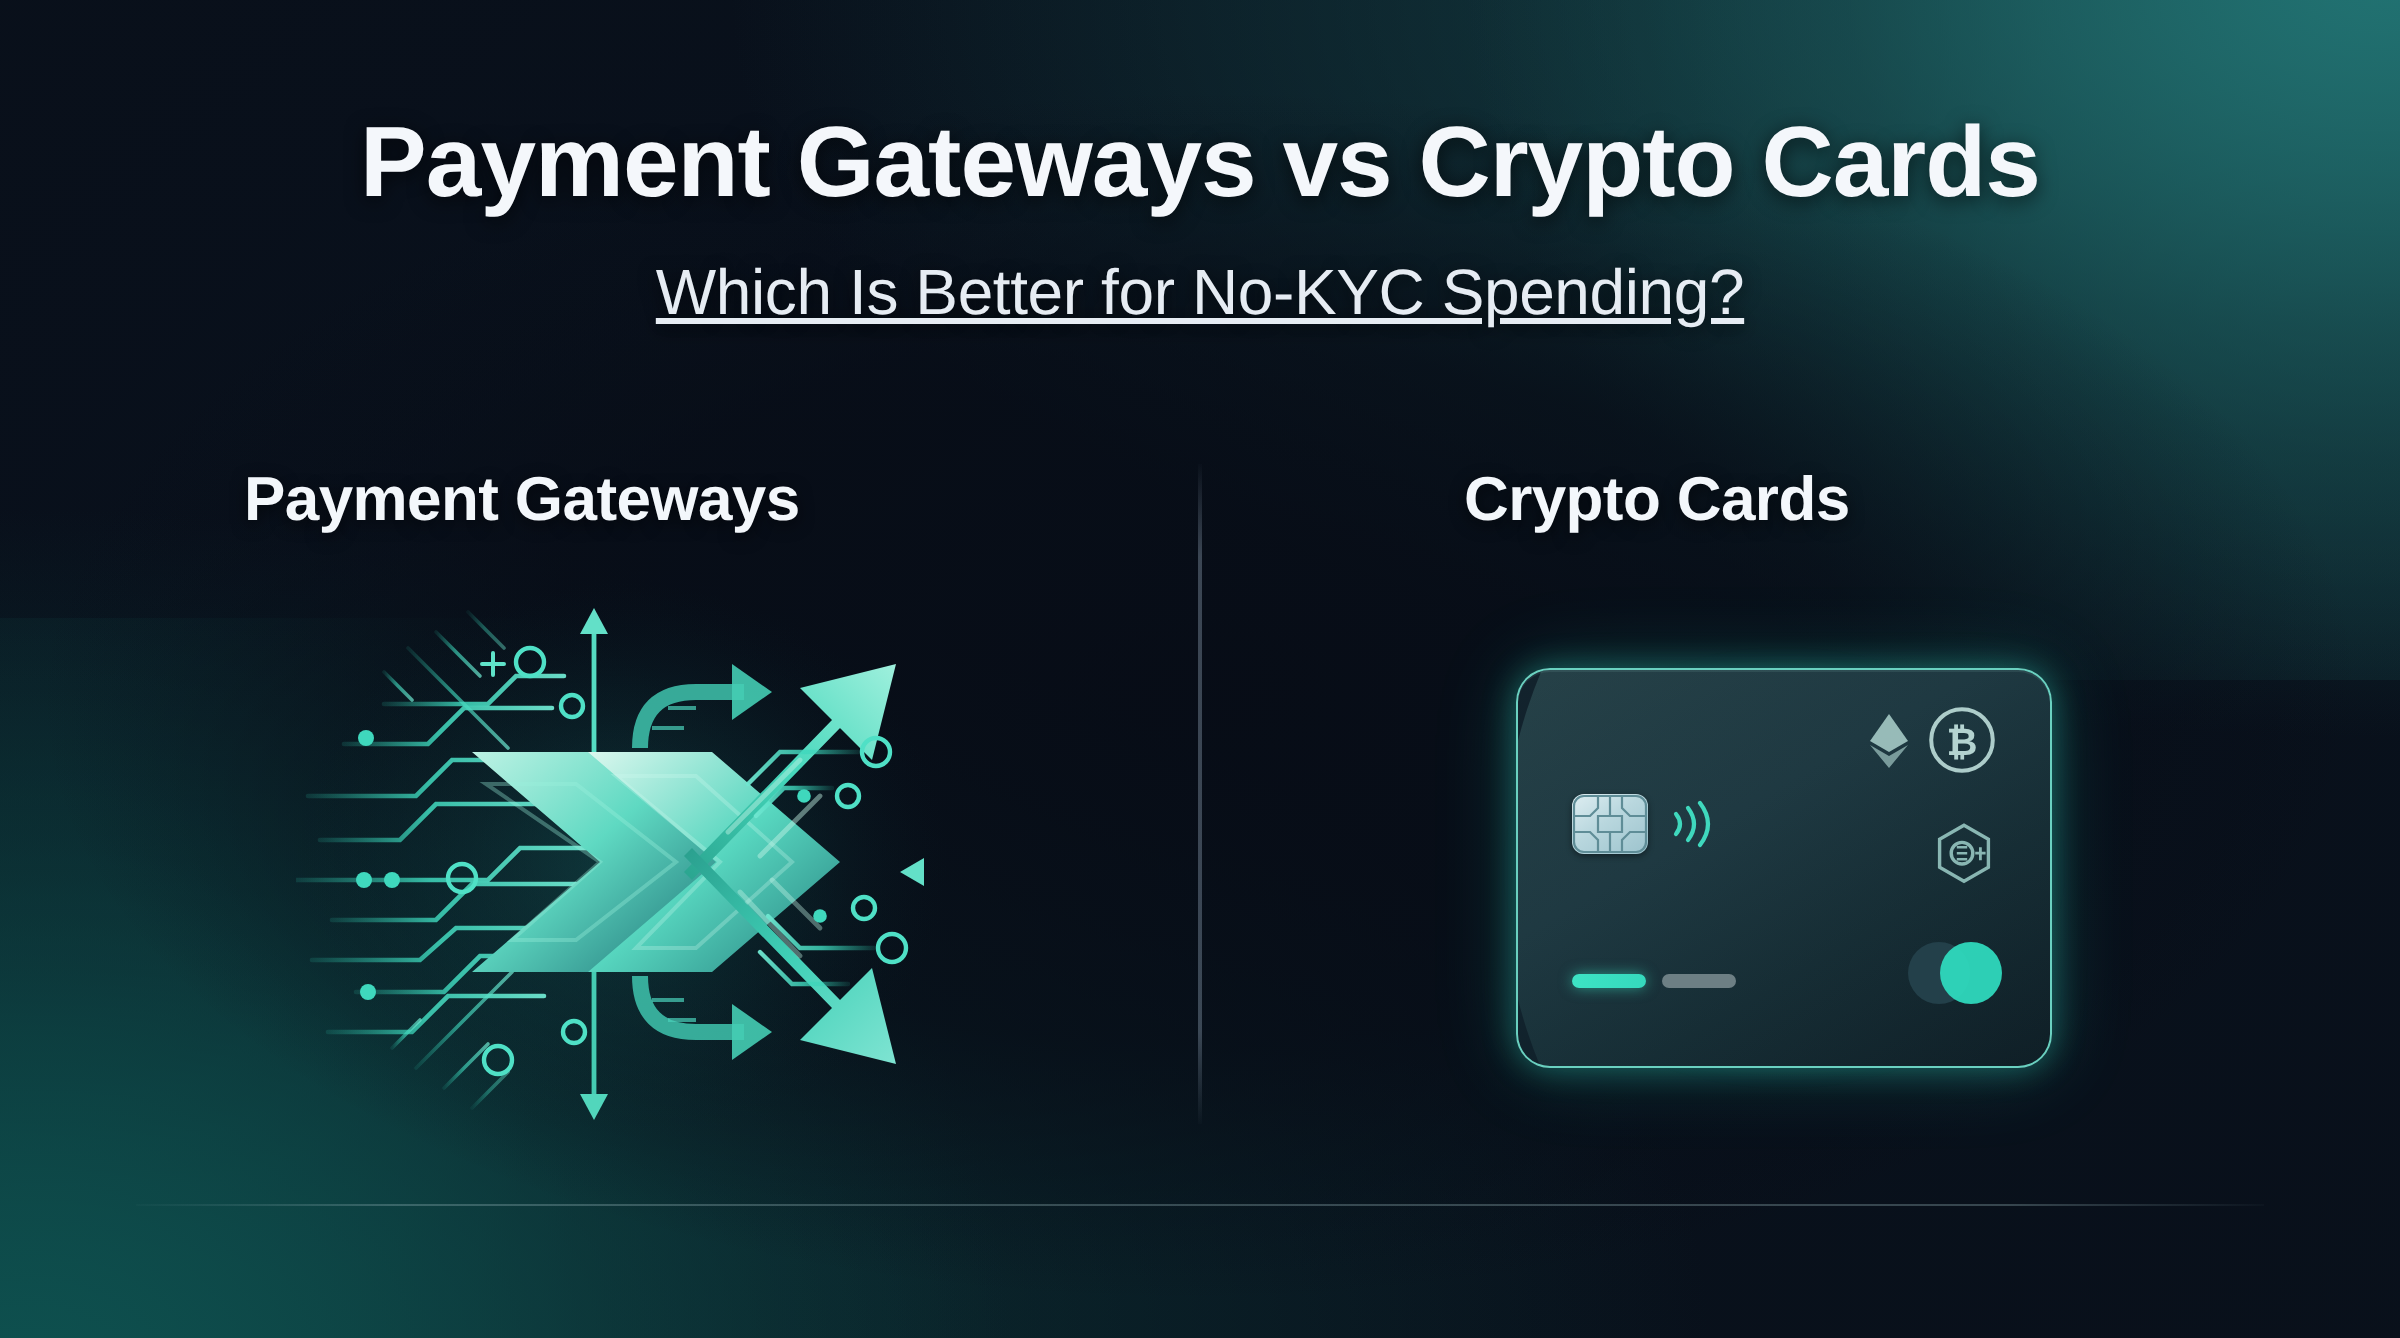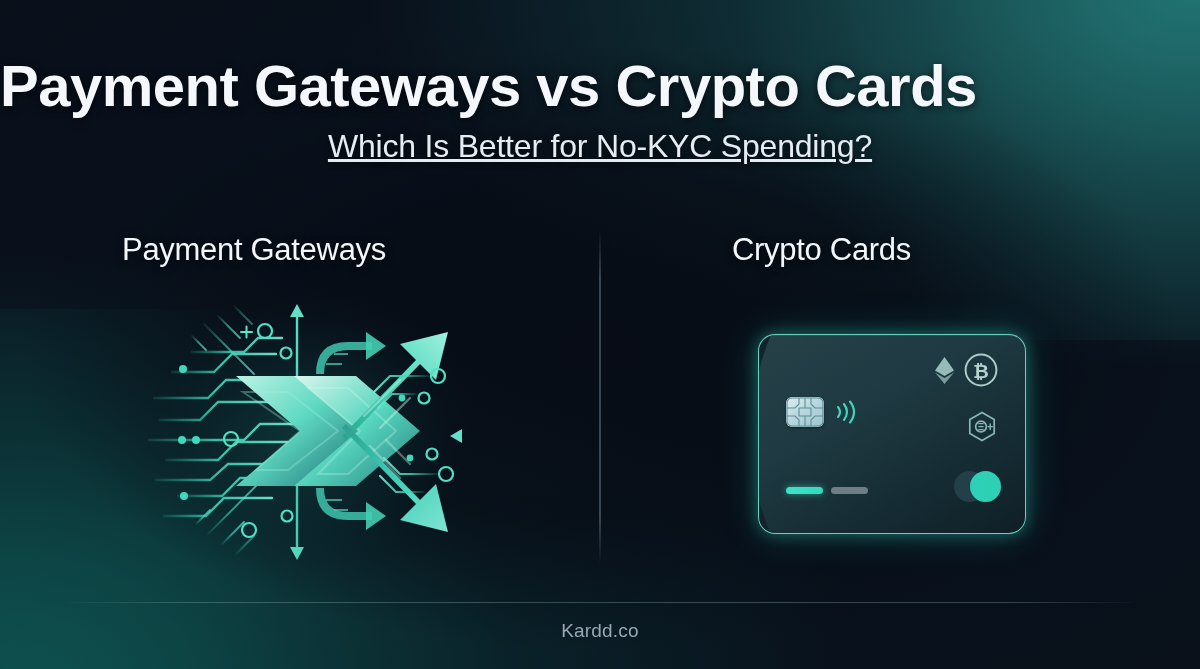--- a/index.html
+++ b/index.html
@@ -31,22 +31,22 @@
     pointer-events:none;
   }
   .corner-bl {
     position:absolute; bottom:-200px; left:-220px; width:760px; height:560px;
     background:radial-gradient(circle at 32% 72%, rgba(14,82,80,0.9) 0%, rgba(13,63,64,0.45) 44%, rgba(13,63,64,0) 74%);
     pointer-events:none;
   }
 
   .title {
     position:absolute; left:0; right:0; top:52px;
-    text-align:left;
-    font-size:58px; font-weight:bold; letter-spacing:-0.5px;
+    text-align:center;
+    font-size:50px; font-weight:bold; letter-spacing:-0.5px;
     color:#f4f7fb;
     text-shadow:0 2px 10px rgba(0,0,0,0.65);
   }
   .subtitle {
     position:absolute; left:0; right:0; top:128px;
     text-align:center;
     font-size:32px; font-weight:400; letter-spacing:-0.2px;
     color:#e6ecf3;
     text-shadow:0 2px 9px rgba(0,0,0,0.6);
     text-decoration:underline;
@@ -56,21 +56,21 @@
     position:absolute; left:599px; top:232px; width:2px; height:330px;
     background:linear-gradient(to bottom, rgba(120,140,160,0.02), rgba(150,170,190,0.36) 14%, rgba(150,170,190,0.36) 86%, rgba(120,140,160,0.02));
   }
   .divider-h {
     position:absolute; left:68px; top:602px; width:1064px; height:1px;
     background:linear-gradient(to right, rgba(140,170,175,0.03), rgba(150,180,185,0.33) 12%, rgba(150,180,185,0.33) 88%, rgba(140,170,175,0.03));
   }
 
   .col-head {
     position:absolute; top:232px;
-    font-size:31px; font-weight:normal; letter-spacing:-0.3px;
+    font-size:31px; font-weight:bold; letter-spacing:-0.3px;
     color:#f3f7fb;
     text-shadow:0 2px 8px rgba(0,0,0,0.6);
   }
   .col-head.left  { left:122px; }
   .col-head.right { left:732px; }
 
   .footer {
     position:absolute; left:0; right:0; top:620px;
     text-align:center;
     font-size:19px; color:#9aa6b6; letter-spacing:0.2px;
@@ -344,14 +344,13 @@
       <div class="bar bar-a"></div>
       <div class="bar bar-b"></div>
 
       <div class="logo-circles">
         <span class="lc lc-back"></span>
         <span class="lc lc-front"></span>
       </div>
     </div>
   </div>
 
-  <div class="footer">Kardd.co</div>
 </div>
 
 </body></html>

